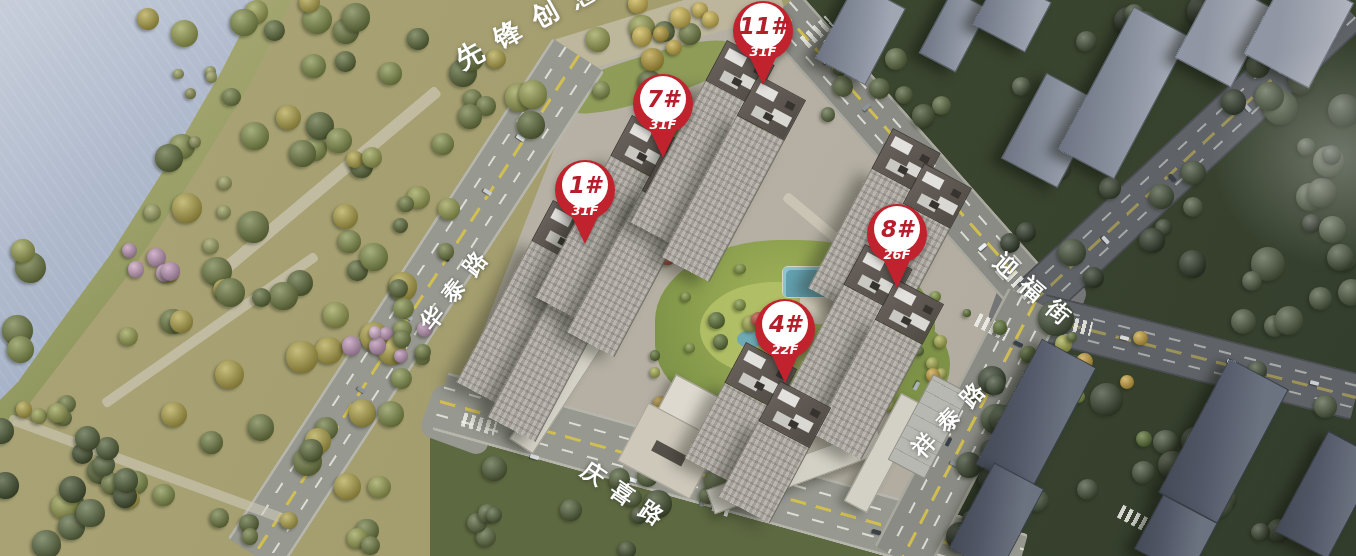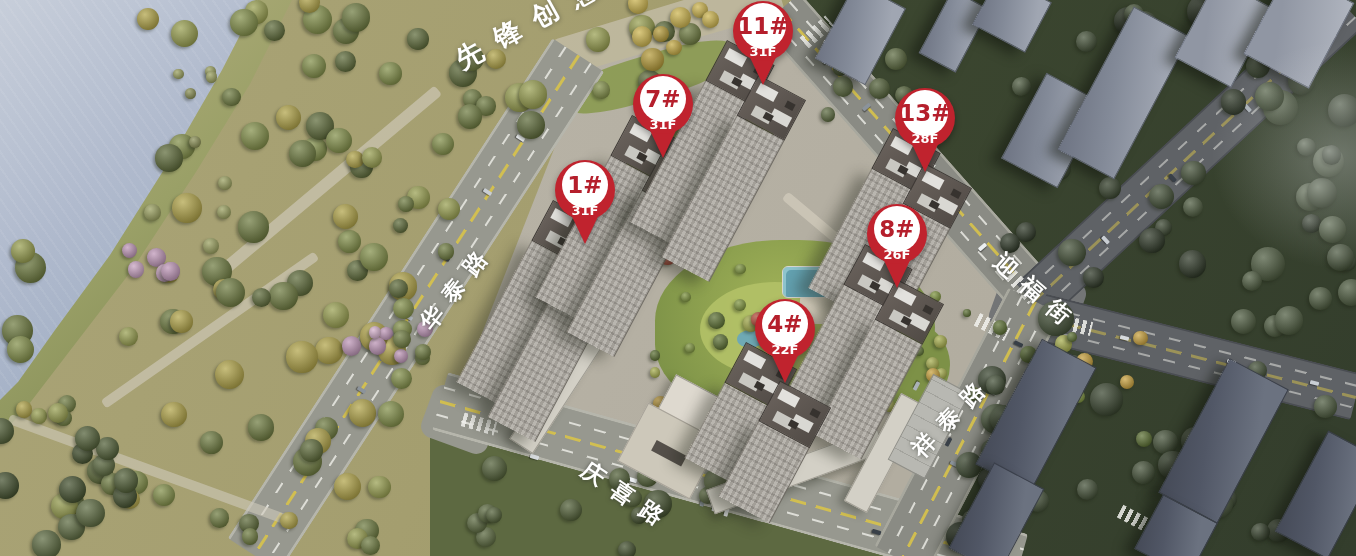--- a/index.html
+++ b/index.html
@@ -91,21 +91,21 @@
     box-shadow:-2px 2px 3px rgba(30,35,20,.35);}
   .car{width:9px;height:4px;border-radius:1px;z-index:11;box-shadow:-1px 1px 1px rgba(0,0,0,.4);}
   
   .rlabel{z-index:24;color:#fff;font-weight:700;font-size:23px;letter-spacing:12px;white-space:nowrap;
     transform-origin:0 50%;text-shadow:0 1px 4px rgba(50,55,45,.55),0 0 2px rgba(80,80,70,.4);}
   .plabel{z-index:24;color:#fff;font-weight:700;font-size:27px;letter-spacing:16px;white-space:nowrap;
     transform-origin:0 50%;text-shadow:0 1px 4px rgba(60,60,50,.5);}
   .haze{left:1210px;top:40px;width:260px;height:230px;z-index:26;pointer-events:none;
     background:radial-gradient(ellipse at center,rgba(240,242,245,.30),rgba(240,242,245,0) 70%);}
   
-  .pin{z-index:40;width:66px;height:90px;}
+  .pin{z-index:40;width:66px;height:90px;font-style:italic;}
   .pin svg{left:0;top:0;filter:drop-shadow(0 3px 3px rgba(0,0,0,.35));}
   .pnum{font-family:"DejaVu Sans","Liberation Sans",sans-serif;font-weight:bold;font-size:23px;fill:#b51f2c;text-anchor:middle;}
   .pflr{font-family:"DejaVu Sans","Liberation Sans",sans-serif;font-weight:bold;font-size:13px;fill:#ffffff;text-anchor:middle;}
 </style>
 </head>
 <body>
 
 <div id="stage">
 
   <div class="bank"></div>
@@ -628,29 +628,20 @@
   </div>
   <div class="pin" style="left:730px;top:-1px">
     <svg width="66" height="90" viewBox="0 0 66 90">
       <polygon points="16,50 50,50 33,86" fill="#c0232e"></polygon>
         <circle cx="33" cy="32" r="30" fill="#c0232e"></circle>
       <circle cx="33" cy="27" r="23" fill="#ffffff"></circle>
       <text x="33" y="35" class="pnum">11#</text>
       <text x="33" y="57" class="pflr">31F</text>
     </svg>
   </div>
-  <div class="pin" style="left:892px;top:86px">
-    <svg width="66" height="90" viewBox="0 0 66 90">
-      <polygon points="16,50 50,50 33,86" fill="#c0232e"></polygon>
-        <circle cx="33" cy="32" r="30" fill="#c0232e"></circle>
-      <circle cx="33" cy="27" r="23" fill="#ffffff"></circle>
-      <text x="33" y="35" class="pnum">13#</text>
-      <text x="33" y="57" class="pflr">28F</text>
-    </svg>
-  </div>
   <div class="pin" style="left:864px;top:202px">
     <svg width="66" height="90" viewBox="0 0 66 90">
       <polygon points="16,50 50,50 33,86" fill="#c0232e"></polygon>
         <circle cx="33" cy="32" r="30" fill="#c0232e"></circle>
       <circle cx="33" cy="27" r="23" fill="#ffffff"></circle>
       <text x="33" y="35" class="pnum">8#</text>
       <text x="33" y="57" class="pflr">26F</text>
     </svg>
   </div>
   <div class="pin" style="left:752px;top:297px">

